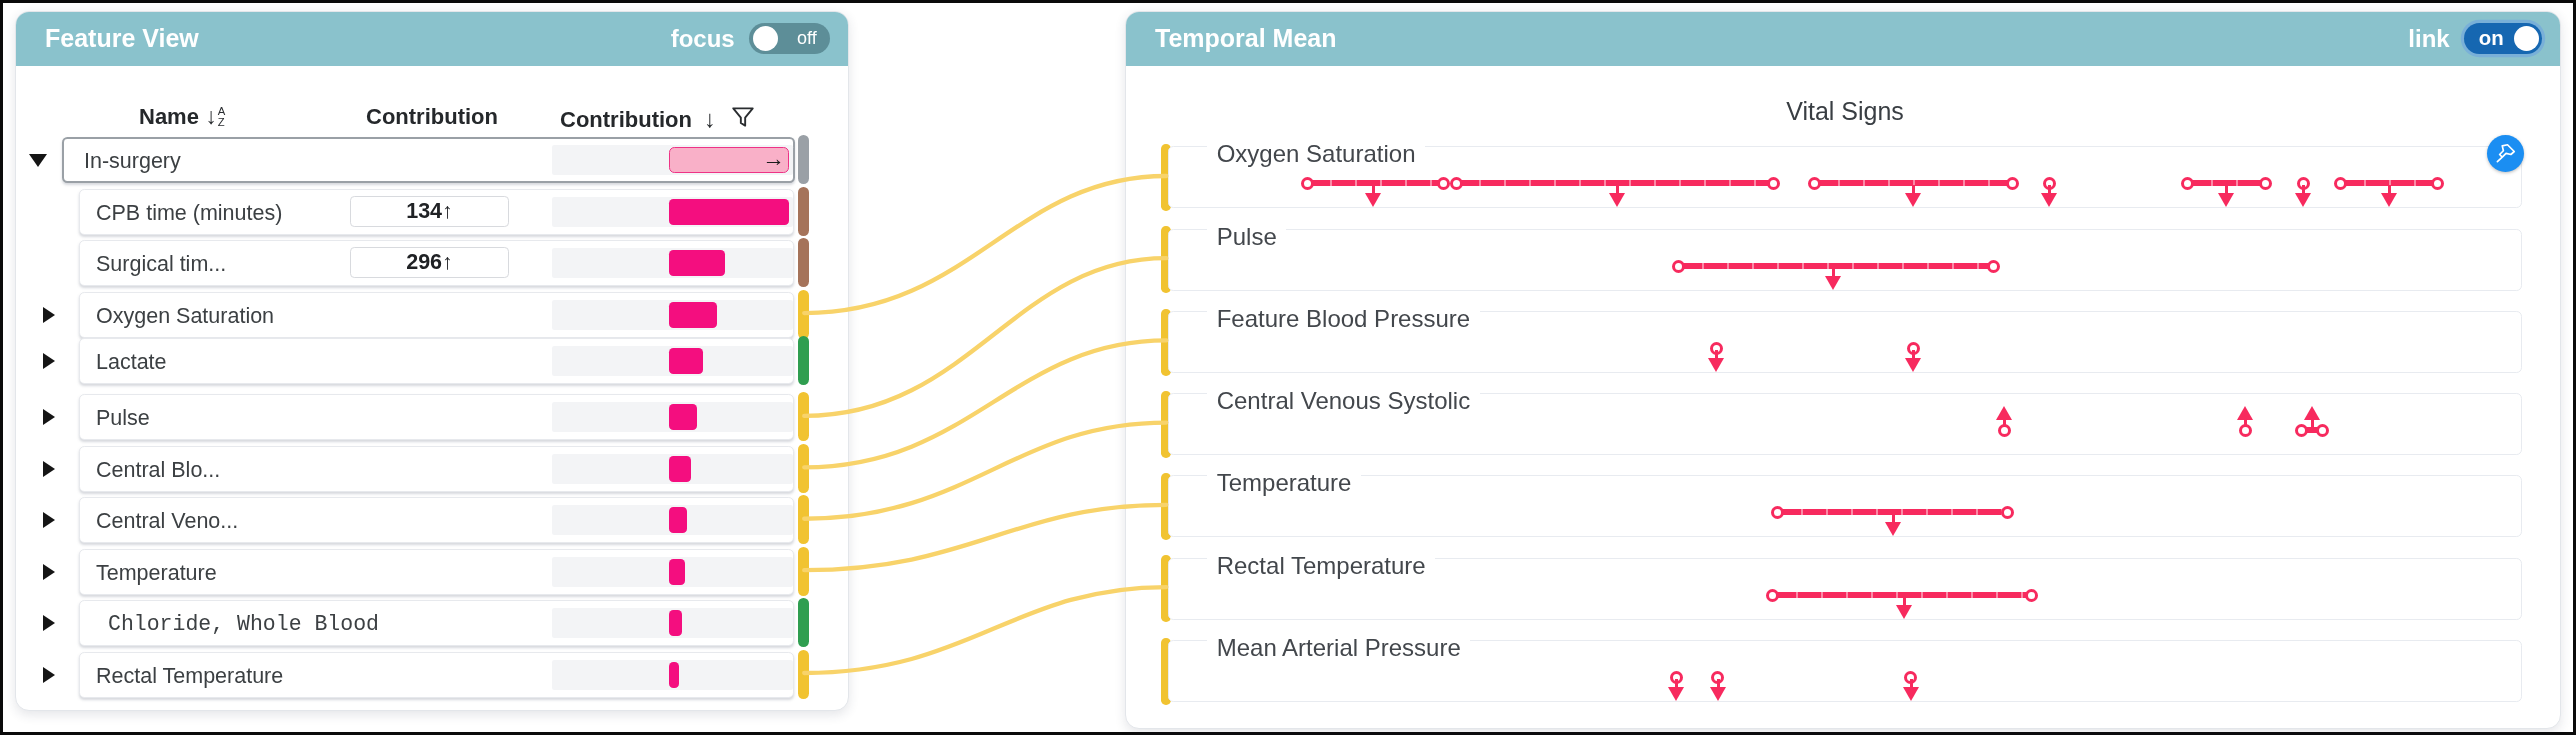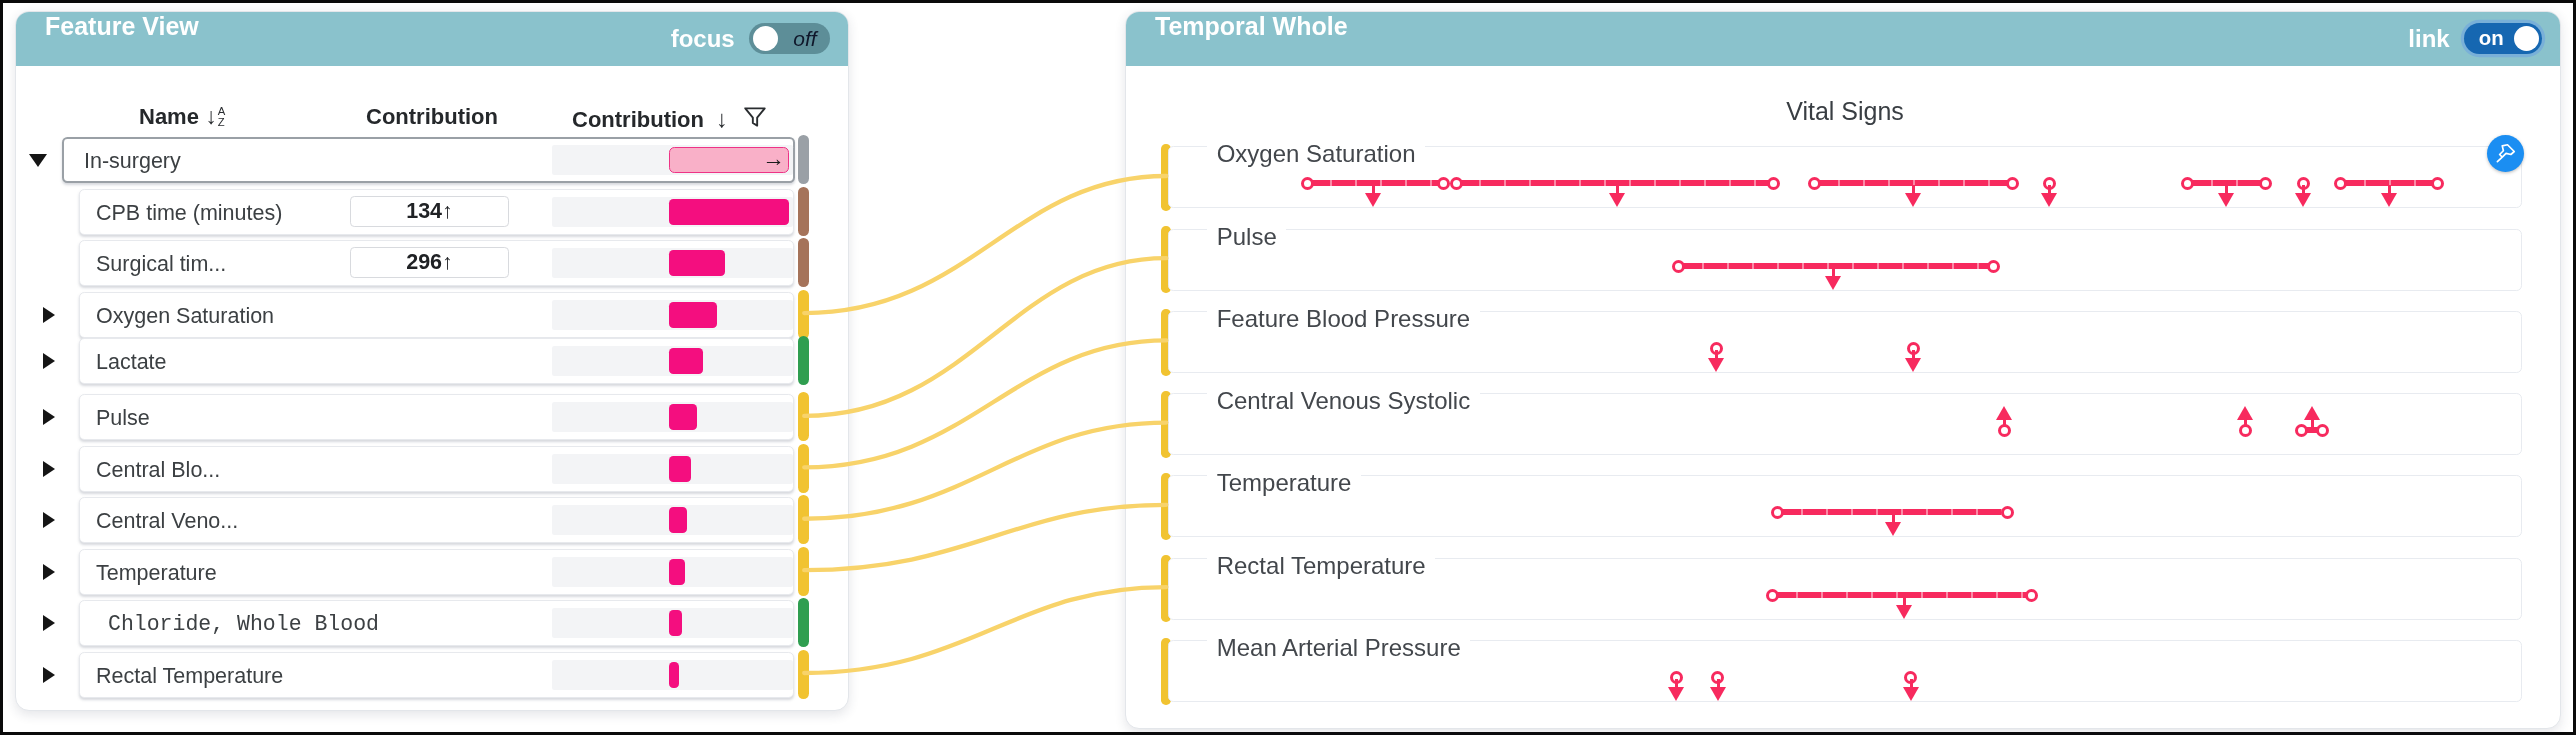--- a/index.html
+++ b/index.html
@@ -1,28 +1,28 @@
 <!DOCTYPE html>
 <html style="font-size:8.6px"><head>
 <meta charset="utf-8">
 <style>
   html,body{margin:0;padding:0;background:#fff;width:2576px;height:735px;overflow:hidden;
     font-family:"Liberation Sans","DejaVu Sans",sans-serif;}
   .frame{position:absolute;inset:0;border:3.2px solid #0a0a0a;background:#fff;}
   .panel{position:absolute;background:#fff;border:1.1px solid #e3e6ea;border-radius:14px;
     box-shadow:0 3.2px 10.8px rgba(40,50,70,.12);}
   .panel-header{position:absolute;left:0;top:0;right:0;height:54px;background:#8ac2cc;
-    border-radius:13px 13px 0 0;display:flex;align-items:flex-start;}
+    border-radius:13px 13px 0 0;display:flex;align-items:center;}
   .panel-title{color:#fff;font-size:25px;font-weight:bold;margin-left:29px;}
   .hdr-right{position:absolute;right:18.3px;top:0;height:54px;display:flex;align-items:center;gap:14px;}
   .hdr-label{color:#fff;font-size:24px;font-weight:bold;}
   .toggle{position:relative;height:31px;border-radius:16px;display:flex;align-items:center;}
   .toggle.off{width:81px;background:#5d8e98;}
   .toggle.off .knob{position:absolute;left:3.8px;top:3.2px;width:25px;height:25px;border-radius:50%;background:#fff;}
-  .toggle.off .t-text{position:absolute;right:13px;color:#0f172a;font-size:21px;font-style:italic;}
+  .toggle.off .t-text{position:absolute;right:13px;color:#ffffff;font-size:18px;}
   .toggle.on{width:78px;background:#1667b1;box-shadow:0 0 0 3.2px #79b0d8;}
   .toggle.on .knob{position:absolute;right:3.2px;top:3.2px;width:25px;height:25px;border-radius:50%;background:#fff;}
   .toggle.on .t-text{position:absolute;left:15px;color:#fff;font-size:20.4px;font-weight:bold;}
 
   
   .thead{position:absolute;left:0;top:85px;width:100%;height:41px;}
   .th{position:absolute;font-size:22px;font-weight:bold;color:#25282b;top:7.5px;}
   .az{display:inline-flex;align-items:center;margin-left:6.5px;font-weight:normal;}
   .az .arrow{font-size:22.6px;color:#2a2d30;}
   .az .letters{display:flex;flex-direction:column;font-size:11.3px;line-height:11.3px;color:#2a2d30;margin-left:1.1px;}
@@ -83,21 +83,21 @@
       <span class="th" style="left:123px;">
         <span>Name</span><span class="az">
             <span class="arrow">↓</span>
             <span class="letters">
               <span>A</span>
               <span>Z</span>
             </span>
           </span>
       </span>
       <span class="th" style="left:350px;">Contribution</span>
-      <span class="th" style="left:556px;text-align:right;">
+      <span class="th" style="left:544px;text-align:right;">
         <span>Contribution</span><span class="sort-down">↓</span><svg class="funnel" width="26" height="26" viewBox="0 0 48 48">
             <path d="M6 8 H42 L28 25 V40 L20 35 V25 Z" fill="none" stroke="#2a2d30" stroke-width="3.5" stroke-linejoin="round"></path>
           </svg>
       </span>
     </div>
 
     <div id="feature-rows">
         <div class="frow" style="top: 125px;">
           <span class="caret down" style="left: 13px;"></span>
           <div class="fbox selected" style="left: 46px; width: 733px;"></div>
@@ -197,21 +197,21 @@
           <div class="track" style="left: 536px;">
             <div class="bar" style="left: 117px; width: 9.7px;"></div>
           </div>
           <div class="strip" style="left: 782px; background: rgb(241, 195, 49);"></div>
         </div>
       </div>
   </section>
 
   <section class="panel" id="temporal-panel" style="left:1122px;top:7.5px;width:1434px;height:716px;">
     <header class="panel-header">
-      <span class="panel-title">Temporal Whole</span>
+      <span class="panel-title">Temporal Mean</span>
       <div class="hdr-right">
         <span class="hdr-label">link</span>
         <div class="toggle on">
           <span class="t-text">on</span>
           <span class="knob"></span>
         </div>
       </div>
     </header>
 
     <div class="vital-title" style="left:719px;top:85px;">Vital Signs</div>

